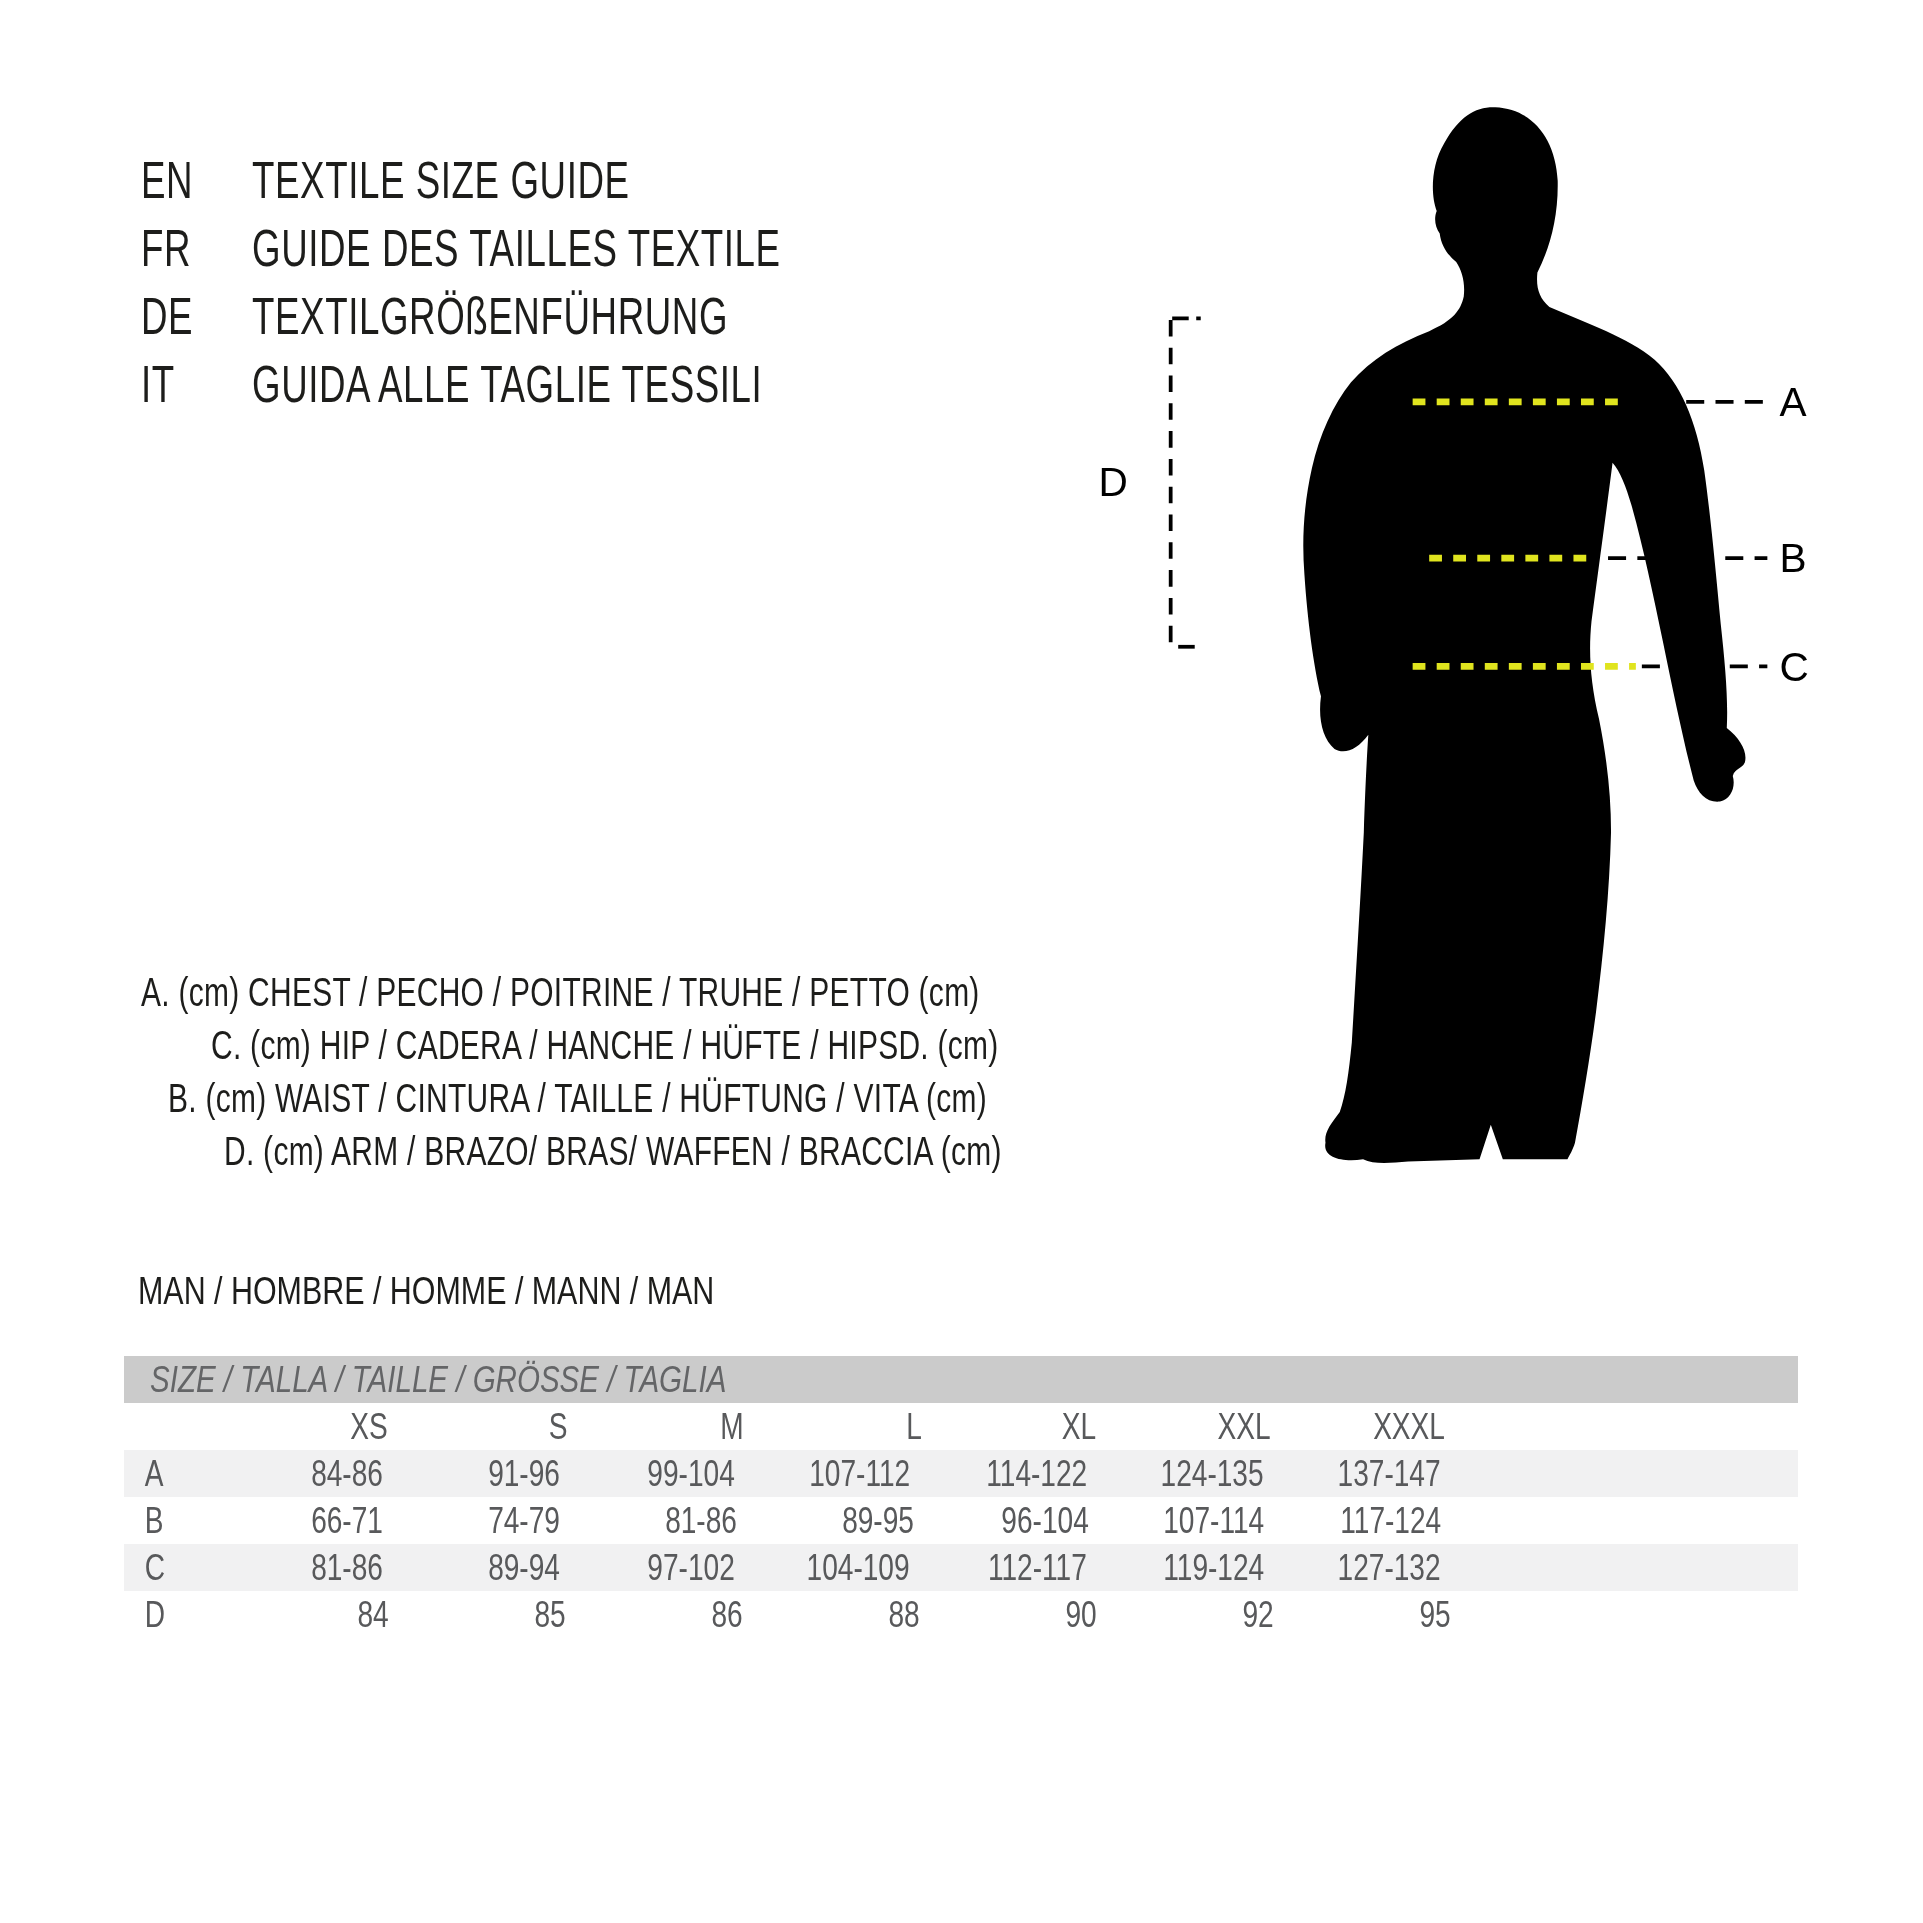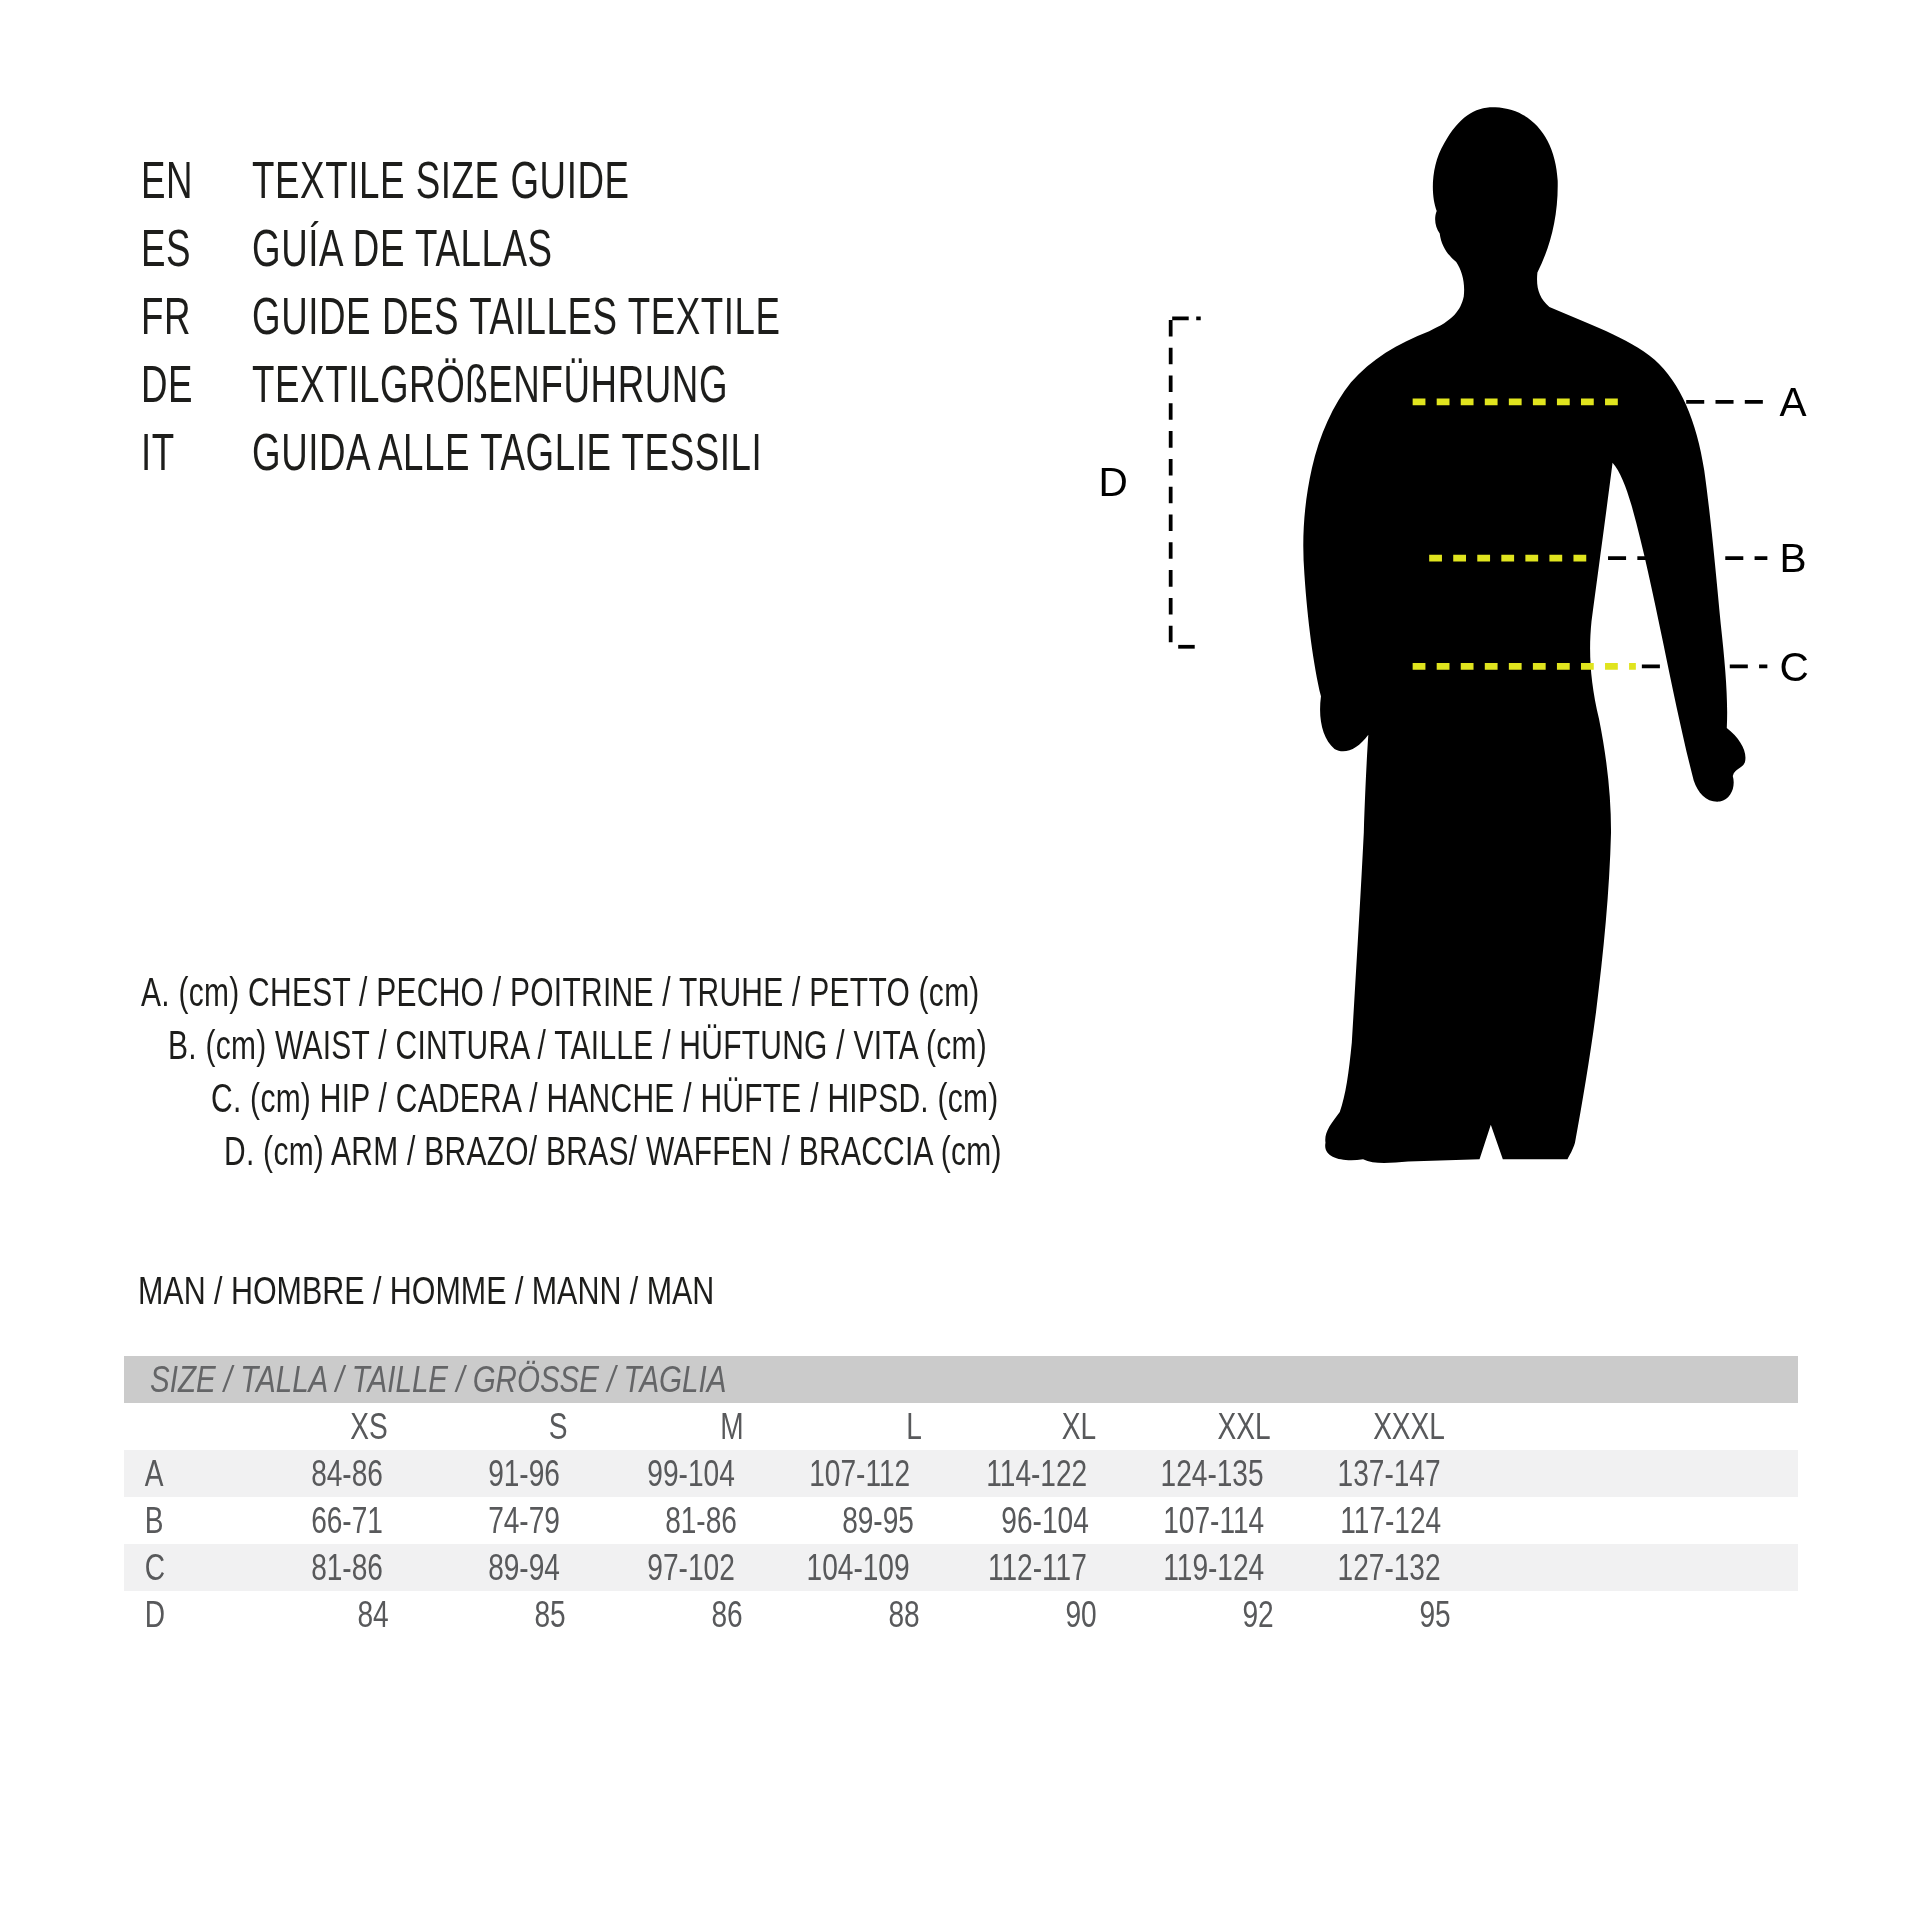--- a/index.html
+++ b/index.html
@@ -48,24 +48,20 @@
 </style>
 </head>
 <body>
 
 <div class="canvas">
 
   <div class="lang-block">
     <div class="lang-row">
       <span class="lang-code"><span class="cond">EN</span></span>
       <span><span class="cond">TEXTILE SIZE GUIDE</span></span>
-    </div>
-    <div class="lang-row">
-      <span class="lang-code"><span class="cond">ES</span></span>
-      <span><span class="cond">GUÍA DE TALLAS</span></span>
     </div>
     <div class="lang-row">
       <span class="lang-code"><span class="cond">FR</span></span>
       <span><span class="cond">GUIDE DES TAILLES TEXTILE</span></span>
     </div>
     <div class="lang-row">
       <span class="lang-code"><span class="cond">DE</span></span>
       <span><span class="cond">TEXTILGRÖßENFÜHRUNG</span></span>
     </div>
     <div class="lang-row">
@@ -142,22 +138,22 @@
         <text x="928" y="423">A</text>
         <text x="928" y="631">B</text>
         <text x="928" y="775">C</text>
         <text x="22" y="530">D</text>
       </g>
     </svg>
   </div>
 
   <div class="legend-block">
     <div class="legend-row"><span class="cond">A. (cm) CHEST / PECHO / POITRINE / TRUHE / PETTO (cm)</span></div>
+    <div class="legend-row"><span class="cond">C. (cm) HIP / CADERA / HANCHE / HÜFTE / HIPSD. (cm)</span></div>
     <div class="legend-row"><span class="cond">B. (cm) WAIST / CINTURA / TAILLE / HÜFTUNG / VITA (cm)</span></div>
-    <div class="legend-row"><span class="cond">C. (cm) HIP / CADERA / HANCHE / HÜFTE / HIPSD. (cm)</span></div>
     <div class="legend-row"><span class="cond">D. (cm) ARM / BRAZO/ BRAS/ WAFFEN / BRACCIA (cm)</span></div>
   </div>
 
   <div class="man-heading">
     <span class="cond">MAN / HOMBRE / HOMME / MANN / MAN</span>
   </div>
 
   <div class="size-table">
     <div class="st-header">
       <span class="cond">SIZE / TALLA / TAILLE / GRÖSSE / TAGLIA</span>

